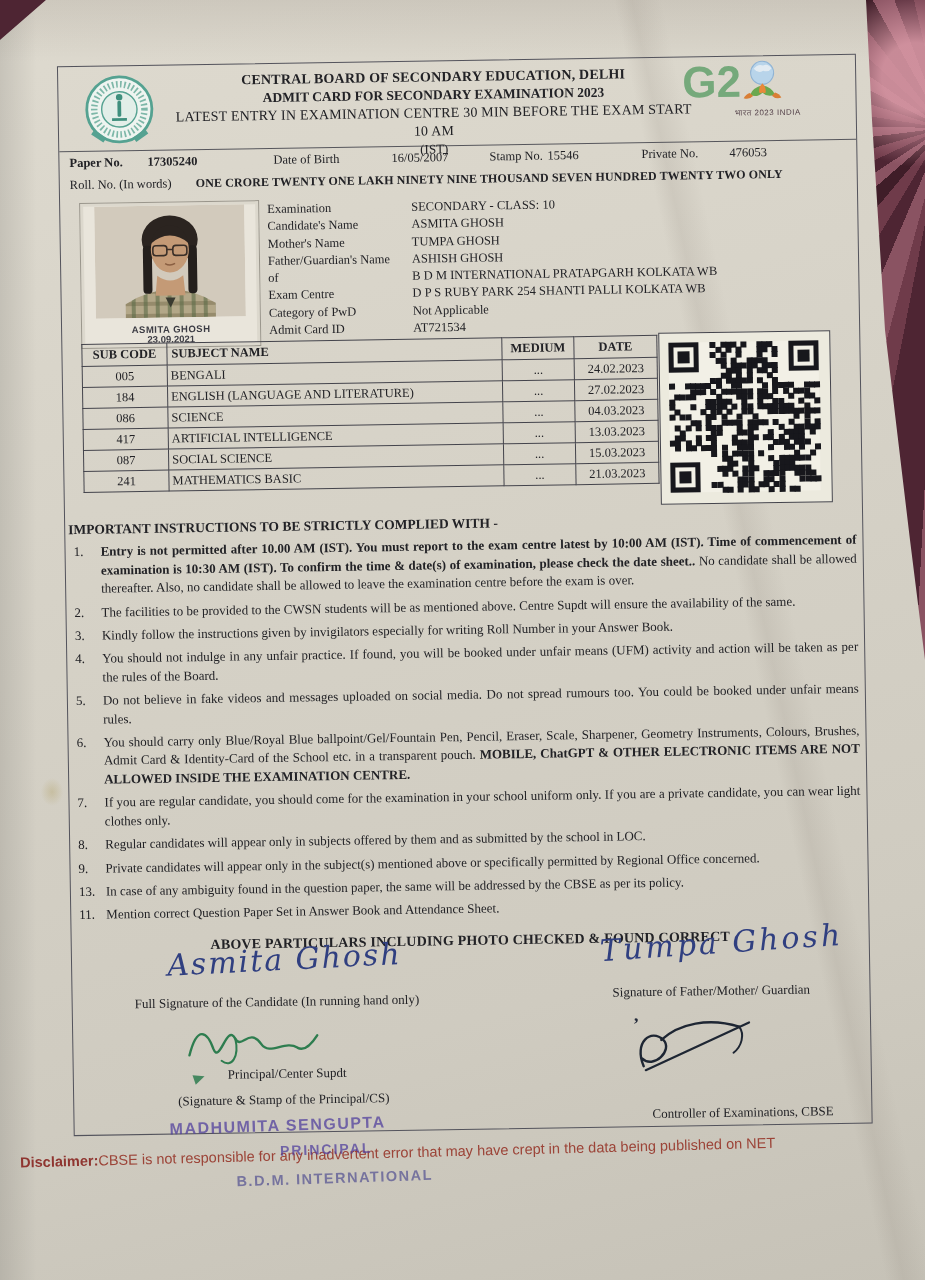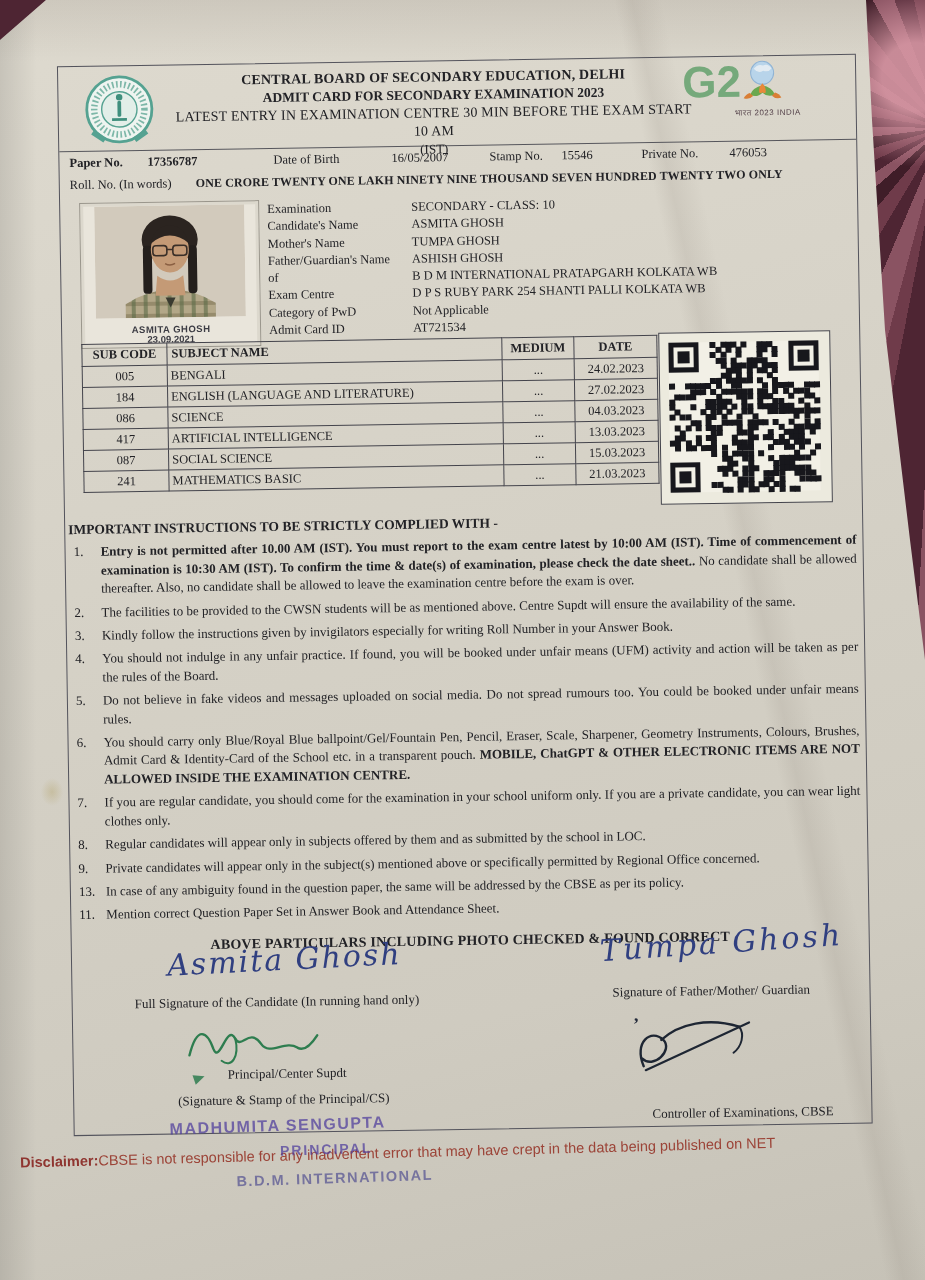--- a/index.html
+++ b/index.html
@@ -118,25 +118,25 @@
               <path d="M8,33 q-4,1 -6,5 q5,2 9,-2z" fill="#d97e35"></path>
               <path d="M32,33 q4,1 6,5 q-5,2 -9,-2z" fill="#d97e35"></path>
             </svg>
           </div>
           <div class="g20-tag">भारत 2023 INDIA</div>
         </div>
       </div>
 
       <div class="roll">
         <span class="r1 b" style="left:10px">Paper No.</span>
-        <span class="r1 b" style="left:88px">17356787</span>
+        <span class="r1 b" style="left:88px">17305240</span>
         <span class="r1" style="left:214px">Date of Birth</span>
         <span class="r1" style="left:332px">16/05/2007</span>
         <span class="r1" style="left:430px">Stamp No.</span>
-        <span class="r1" style="left:502px">15546</span>
+        <span class="r1" style="left:488px">15546</span>
         <span class="r1" style="left:582px">Private No.</span>
         <span class="r1" style="left:670px">476053</span>
         <span class="r2" style="left:10px">Roll. No. (In words)</span>
         <span class="r2 roll-words" style="left:136px">ONE CRORE TWENTY ONE LAKH NINETY NINE THOUSAND SEVEN HUNDRED TWENTY TWO ONLY</span>
       </div>
 
       <div class="photo">
         <svg width="150" height="112" viewBox="0 0 150 112">
           <defs>
             <pattern id="plaid" width="12" height="12" patternUnits="userSpaceOnUse">

